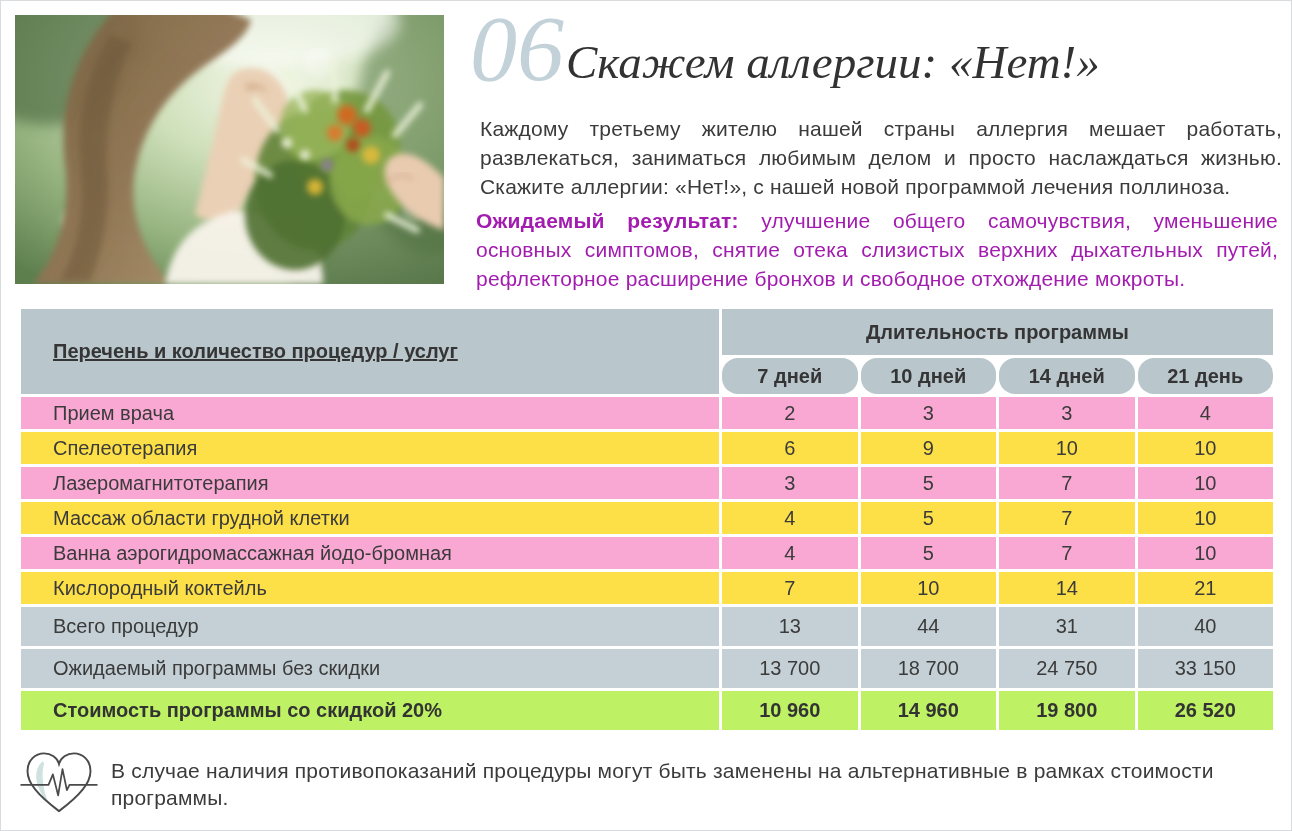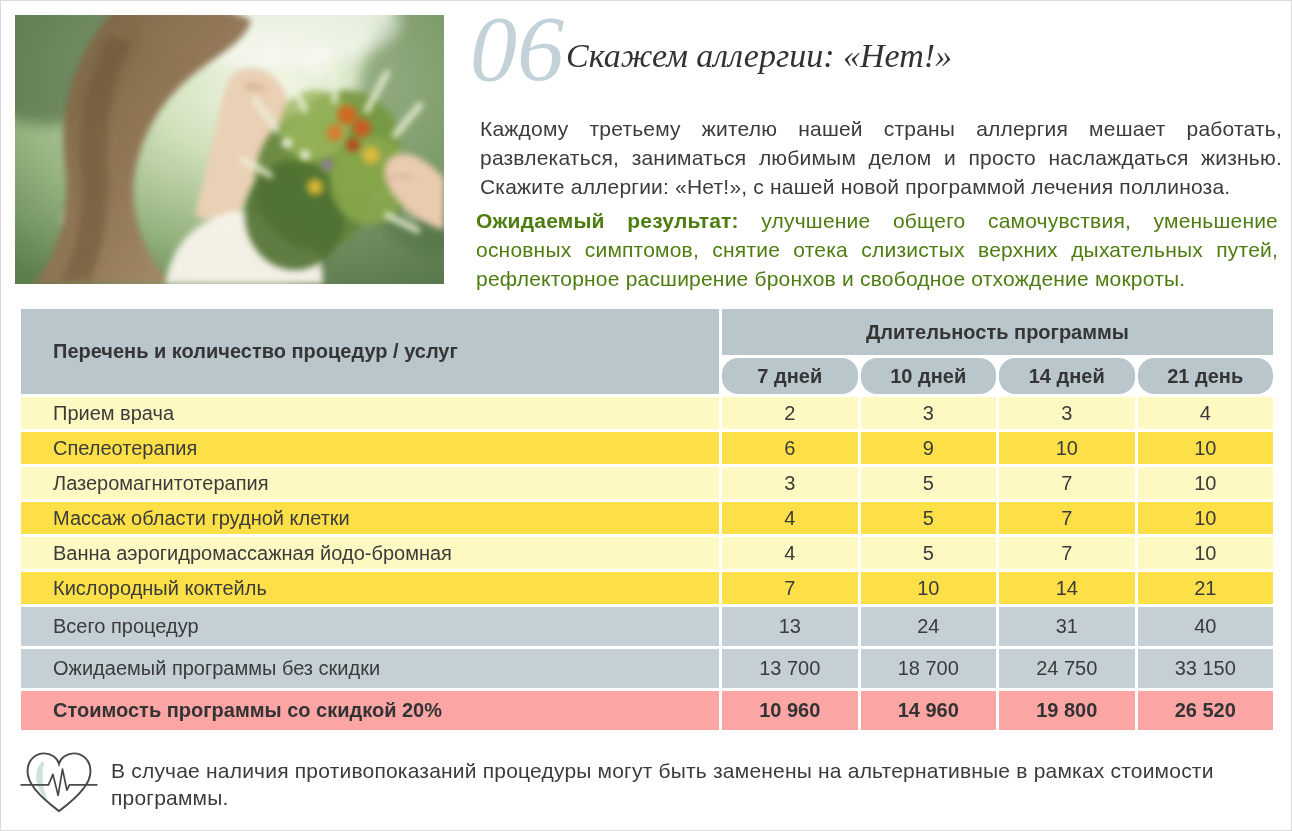--- a/index.html
+++ b/index.html
@@ -25,64 +25,64 @@
     position:absolute;left:-6px;top:-14px;
     font-family:"Liberation Serif",serif;
     font-style:italic;font-weight:400;
     font-size:94px;line-height:1;
     color:#c3d2d9;
   }
   .page-title{
     position:absolute;left:90px;top:22px;margin:0;
     font-family:"Liberation Serif",serif;
     font-style:italic;font-weight:500;
-    font-size:34px;line-height:1.1;
+    font-size:47px;line-height:1.1;
     color:#323232;
     white-space:nowrap;
   }
   .intro{
     position:absolute;left:0;top:96px;width:802px;margin:4px;
     font-size:21px;line-height:1.38;
     text-align:justify;
     color:#3b3b3b;
     letter-spacing:.2px;
   }
   .expected{
     position:absolute;left:0;top:192px;width:802px;margin:0;
     font-size:21px;line-height:1.38;
     text-align:justify;
-    color:#4d7c0f;
+    color:#a21caf;
     letter-spacing:.2px;
   }
   .expected b{font-weight:bold;}
   
   .table-grid{
     position:absolute;left:20px;top:308px;width:1252px;
     display:grid;
     grid-template-columns:698px repeat(4,1fr);
     grid-template-rows:46px 36px;
     gap:3px;
     background:#ffffff;
   }
   .cell{
     display:flex;align-items:center;
     box-sizing:border-box;
     font-size:20px;
   }
   .hdr{background:#b9c7cd;font-weight:bold;color:#353535;}
-  .hdr-main{grid-column:1;grid-row:1 / span 2;padding-left:32px;}
+  .hdr-main{grid-column:1;grid-row:1 / span 2;padding-left:32px;text-decoration:underline;}
   .hdr-duration{grid-column:2 / span 4;grid-row:1;justify-content:center;}
   .hdr-sub{grid-row:2;justify-content:center;border-radius:16px;}
   .label-cell{padding-left:32px;height:32px;}
   .num-cell{justify-content:center;height:32px;}
   .big{height:39px;}
-  .row-light{background:#fef9c3;}
+  .row-light{background:#f9a8d4;}
   .row-mid{background:#fde047;}
   .row-summary{background:#c4d0d5;}
-  .row-total{background:#fca5a5;font-weight:bold;color:#333;}
+  .row-total{background:#bef264;font-weight:bold;color:#333;}
   
   .footer{
     position:absolute;left:18px;top:748px;width:1260px;height:70px;
     display:flex;align-items:center;gap:12px;
   }
   .heart-wrap{flex:0 0 80px;height:70px;}
   .note{
     margin:0;font-size:21px;line-height:1.3;color:#3b3b3b;letter-spacing:.2px;
   }
 </style>
@@ -206,21 +206,21 @@
       <div class="cell num-cell row-light">5</div>
       <div class="cell num-cell row-light">7</div>
       <div class="cell num-cell row-light">10</div>
       <div class="cell label-cell row-mid">Кислородный коктейль</div>
       <div class="cell num-cell row-mid">7</div>
       <div class="cell num-cell row-mid">10</div>
       <div class="cell num-cell row-mid">14</div>
       <div class="cell num-cell row-mid">21</div>
       <div class="cell label-cell row-summary big">Всего процедур</div>
       <div class="cell num-cell row-summary big">13</div>
-      <div class="cell num-cell row-summary big">24</div>
+      <div class="cell num-cell row-summary big">44</div>
       <div class="cell num-cell row-summary big">31</div>
       <div class="cell num-cell row-summary big">40</div>
       <div class="cell label-cell row-summary big">Ожидаемый программы без скидки</div>
       <div class="cell num-cell row-summary big">13 700</div>
       <div class="cell num-cell row-summary big">18 700</div>
       <div class="cell num-cell row-summary big">24 750</div>
       <div class="cell num-cell row-summary big">33 150</div>
       <div class="cell label-cell row-total big">Стоимость программы со скидкой 20%</div>
       <div class="cell num-cell row-total big">10 960</div>
       <div class="cell num-cell row-total big">14 960</div>

